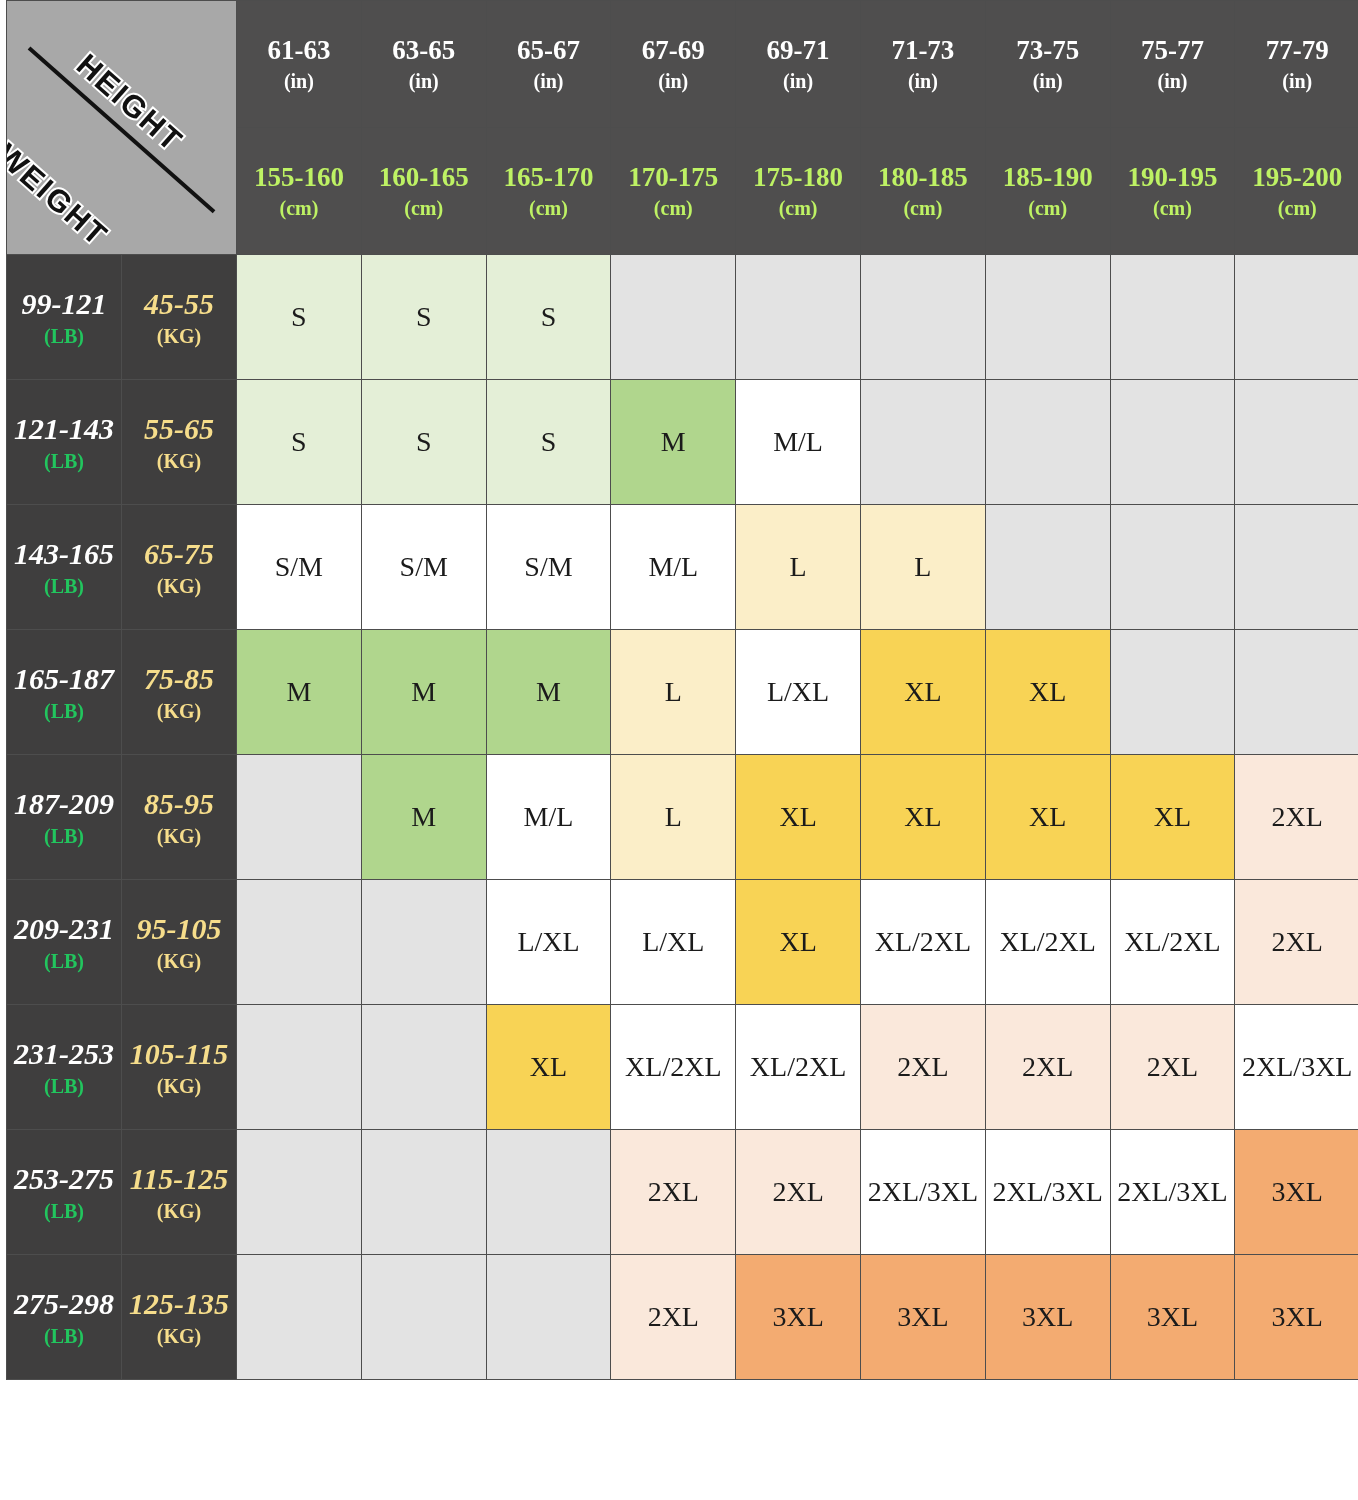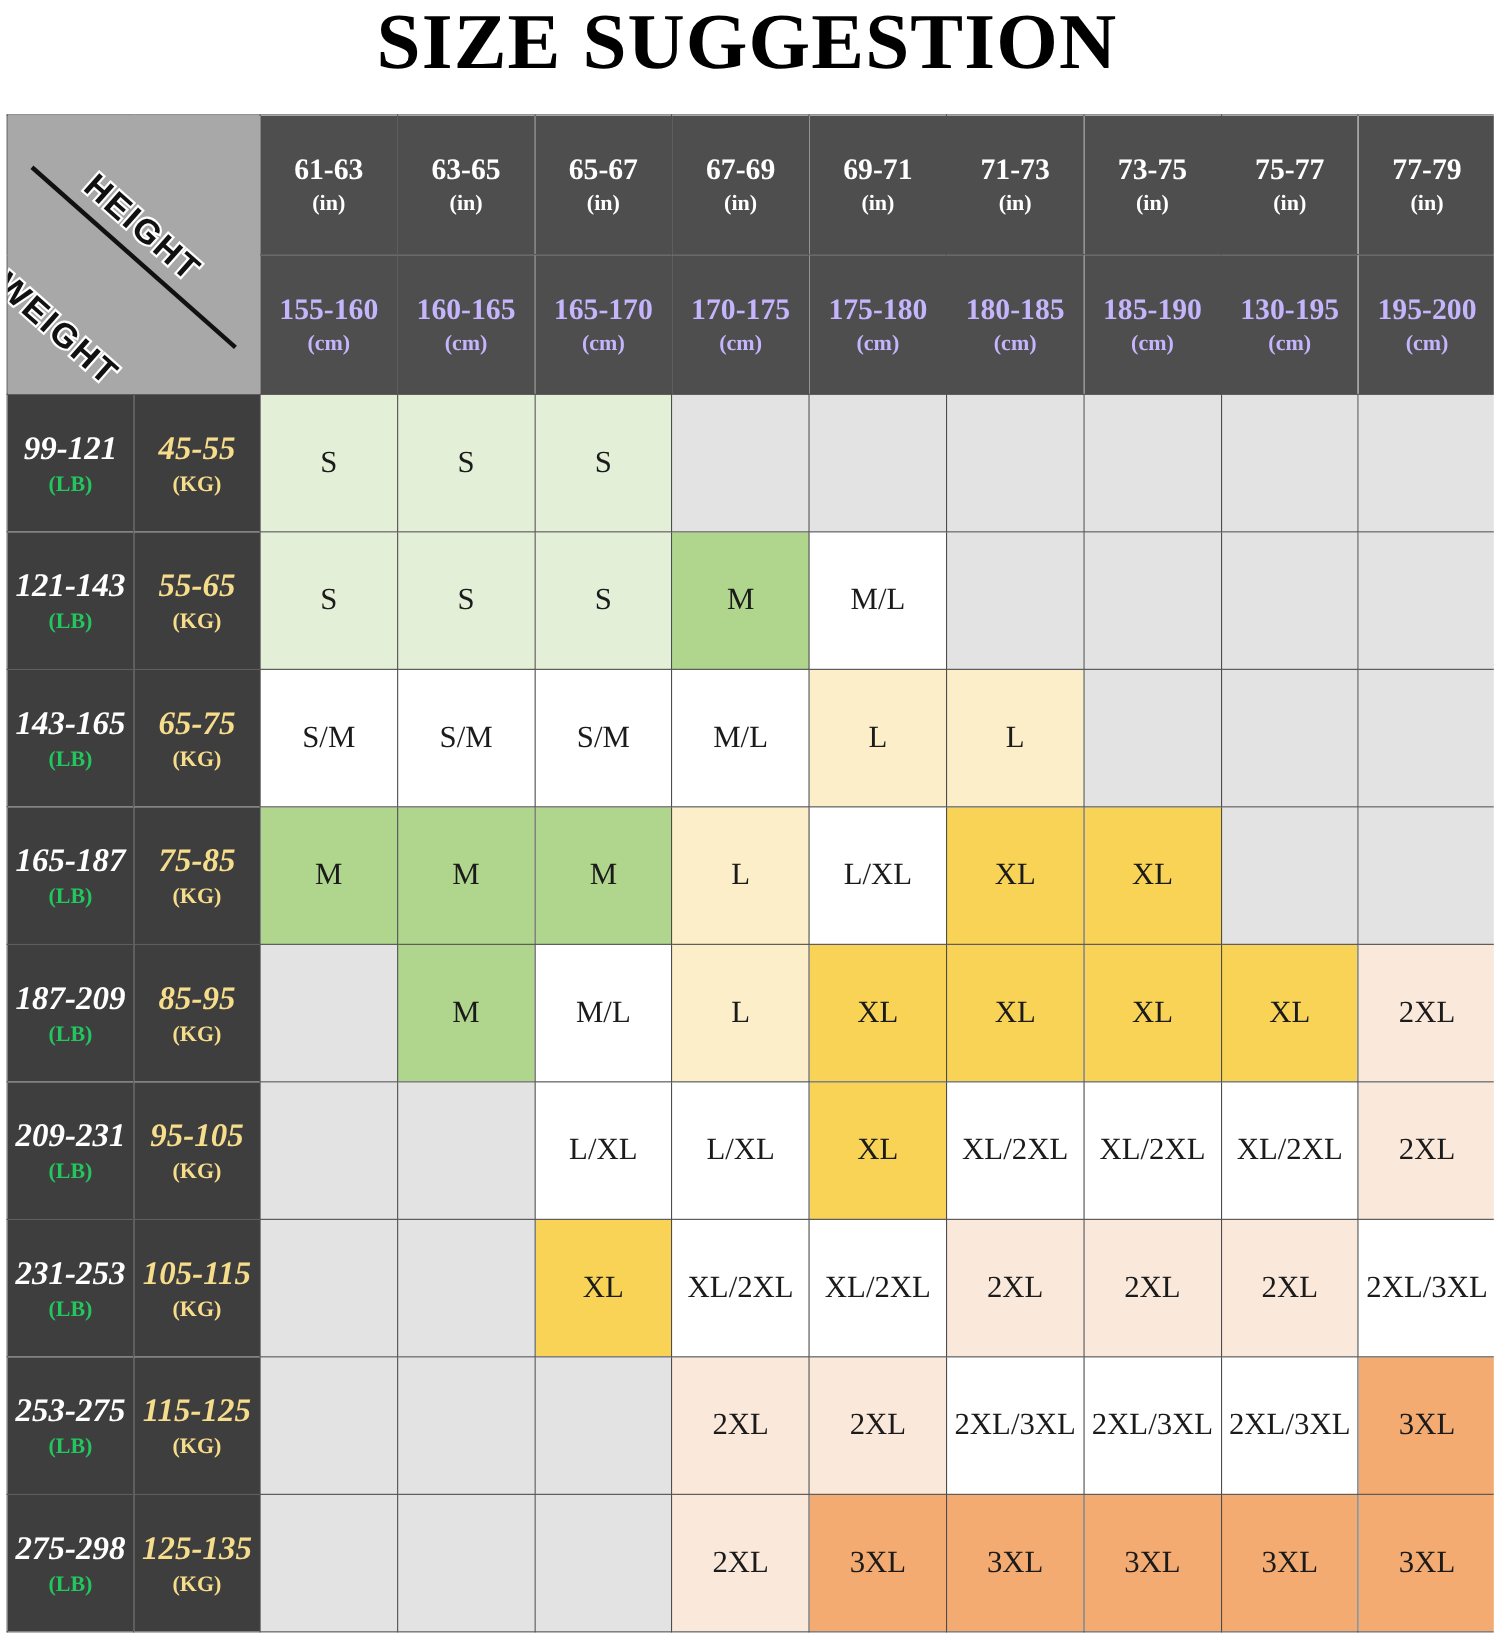--- a/index.html
+++ b/index.html
@@ -120,21 +120,21 @@
   }
   .hdr-unit {
     font-family: "Liberation Serif", serif;
     font-weight: bold;
     font-size: 20px;
     color: #ffffff;
     line-height: 1.3;
   }
   td.hdr.cm .hdr-main,
   td.hdr.cm .hdr-unit {
-    color: #c4b5fd;
+    color: #bef264;
   }
 
   
   td.rowhdr {
     background: #3f3e3e;
     height: 124px;
     border: 1px solid #ffffff;
   }
   .rh-main {
     font-family: "Liberation Serif", serif;
@@ -173,21 +173,20 @@
   .f-yel1   { background: #fbeec8; }
   .f-yel2   { background: #f8d355; }
   .f-or1    { background: #fae8db; }
   .f-or2    { background: #f3ab71; }
 </style>
 </head>
 <body>
 
 <div id="page">
 
-  <div class="title">SIZE SUGGESTION</div>
 
   <table class="size-table">
     <colgroup>
       <col class="c-lb">
         <col class="c-kg">
       <col class="c-data">
         <col class="c-data">
         <col class="c-data">
       <col class="c-data">
         <col class="c-data">
@@ -265,21 +264,21 @@
           </td>
           <td class="hdr cm">
             <div class="hdr-main">180-185</div>
             <div class="hdr-unit">(cm)</div>
           </td>
           <td class="hdr cm">
             <div class="hdr-main">185-190</div>
             <div class="hdr-unit">(cm)</div>
           </td>
           <td class="hdr cm">
-            <div class="hdr-main">130-195</div>
+            <div class="hdr-main">190-195</div>
             <div class="hdr-unit">(cm)</div>
           </td>
           <td class="hdr cm">
             <div class="hdr-main">195-200</div>
             <div class="hdr-unit">(cm)</div>
           </td>
         </tr>
         <tr>
           <td class="rowhdr lb">
             <div class="rh-main">99-121</div>

